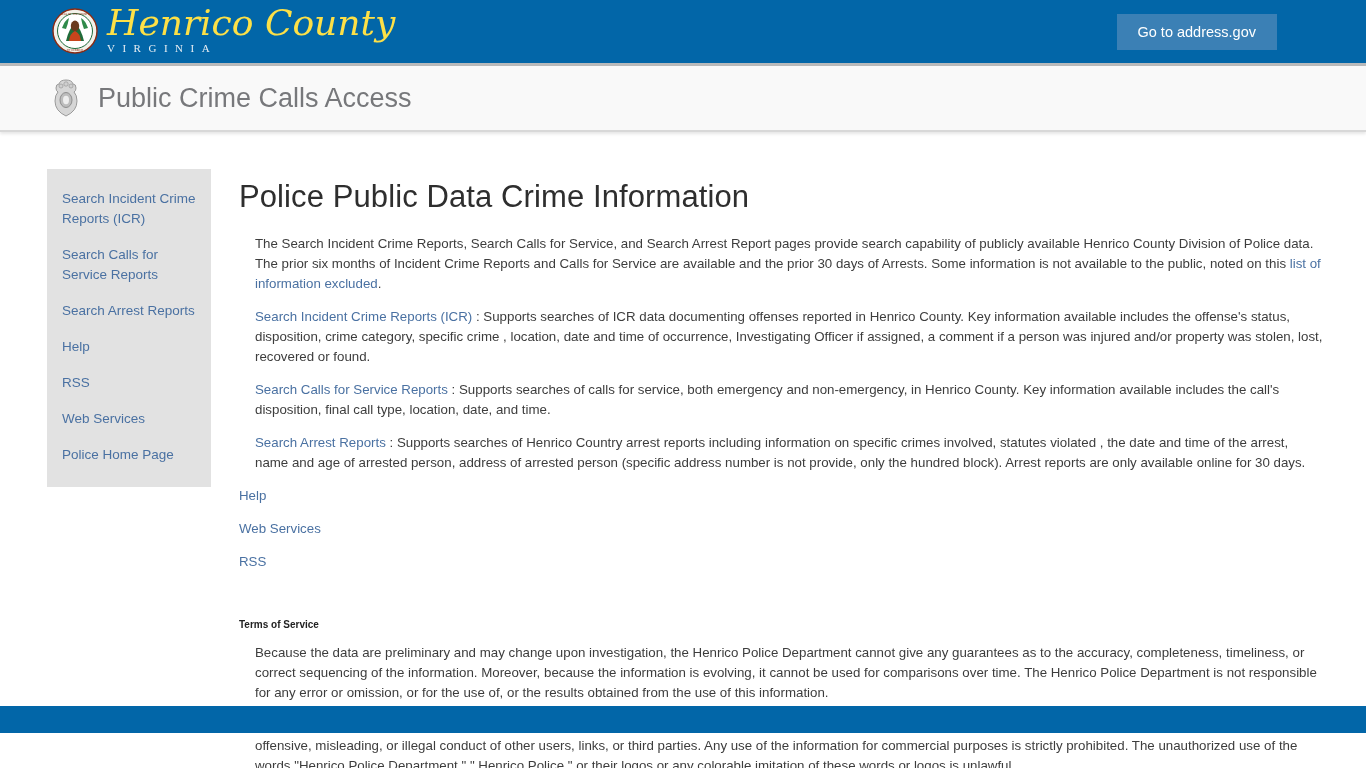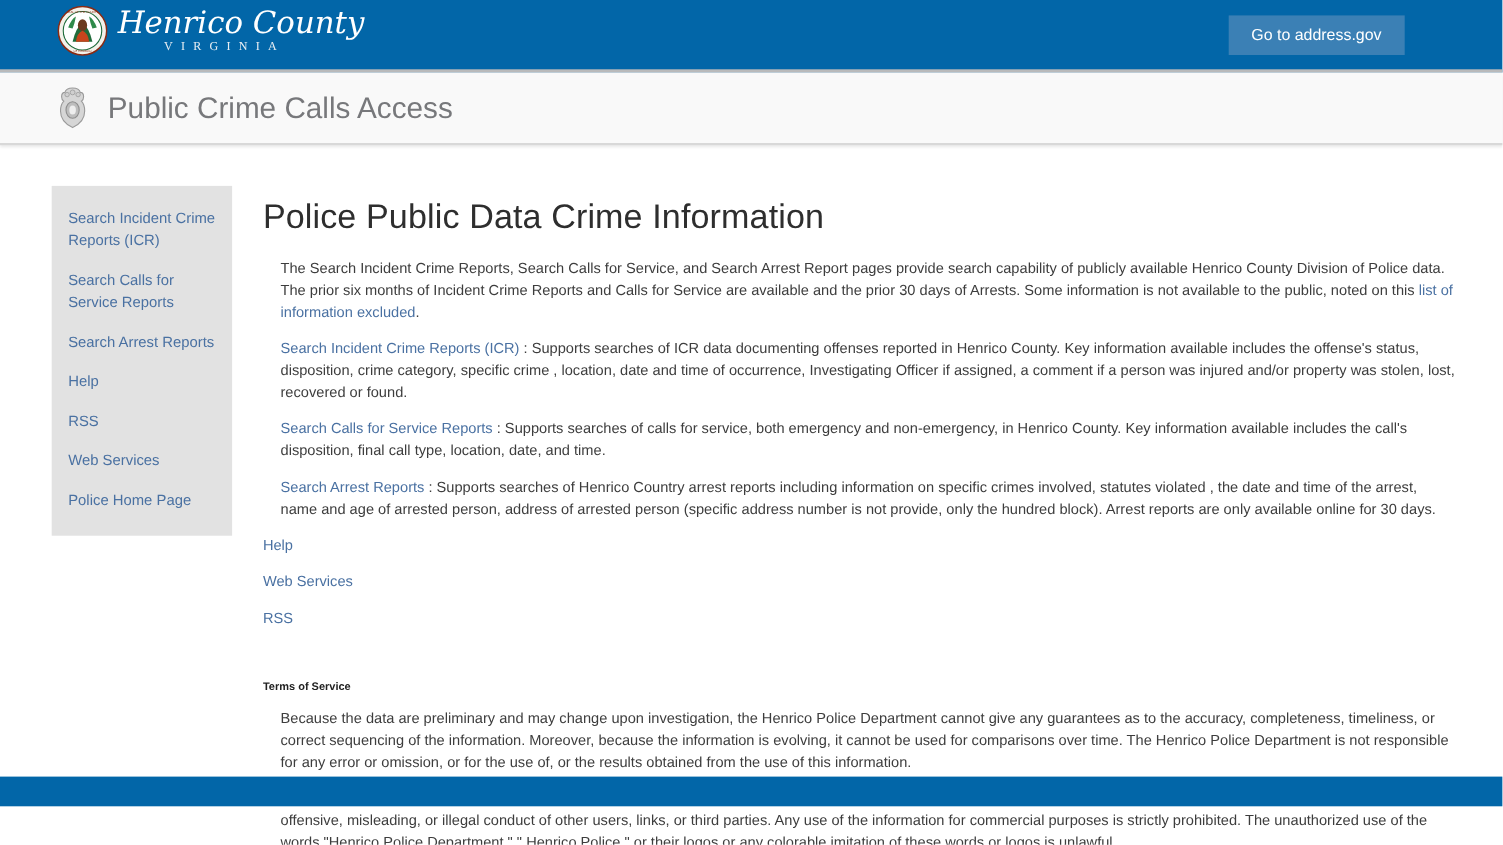--- a/index.html
+++ b/index.html
@@ -31,32 +31,31 @@
   .seal { width: 46px; height: 46px; display: block; }
   .brand-wordmark {
     display: flex;
     flex-direction: column;
     line-height: 1;
     padding-bottom: 2px;
   }
   .brand-name {
     font-family: "DejaVu Serif", serif;
     font-style: italic;
-    font-size: 28px;
-    color: #ffffff;
+    font-size: 36px;
+    color: #fde047;
     letter-spacing: 0px;
     white-space: nowrap;
   }
   .brand-sub {
     font-family: "Liberation Serif", serif;
     font-size: 11px;
     color: #e8eef3;
     letter-spacing: 7.5px;
     margin-top: 2px;
-    margin-left: 42px;
     white-space: nowrap;
   }
   .gov-btn {
     position: absolute;
     right: 89px;
     top: 14px;
     background: #3b80b5;
     color: #ffffff;
     font-size: 14.5px;
     padding: 10px 21px;

